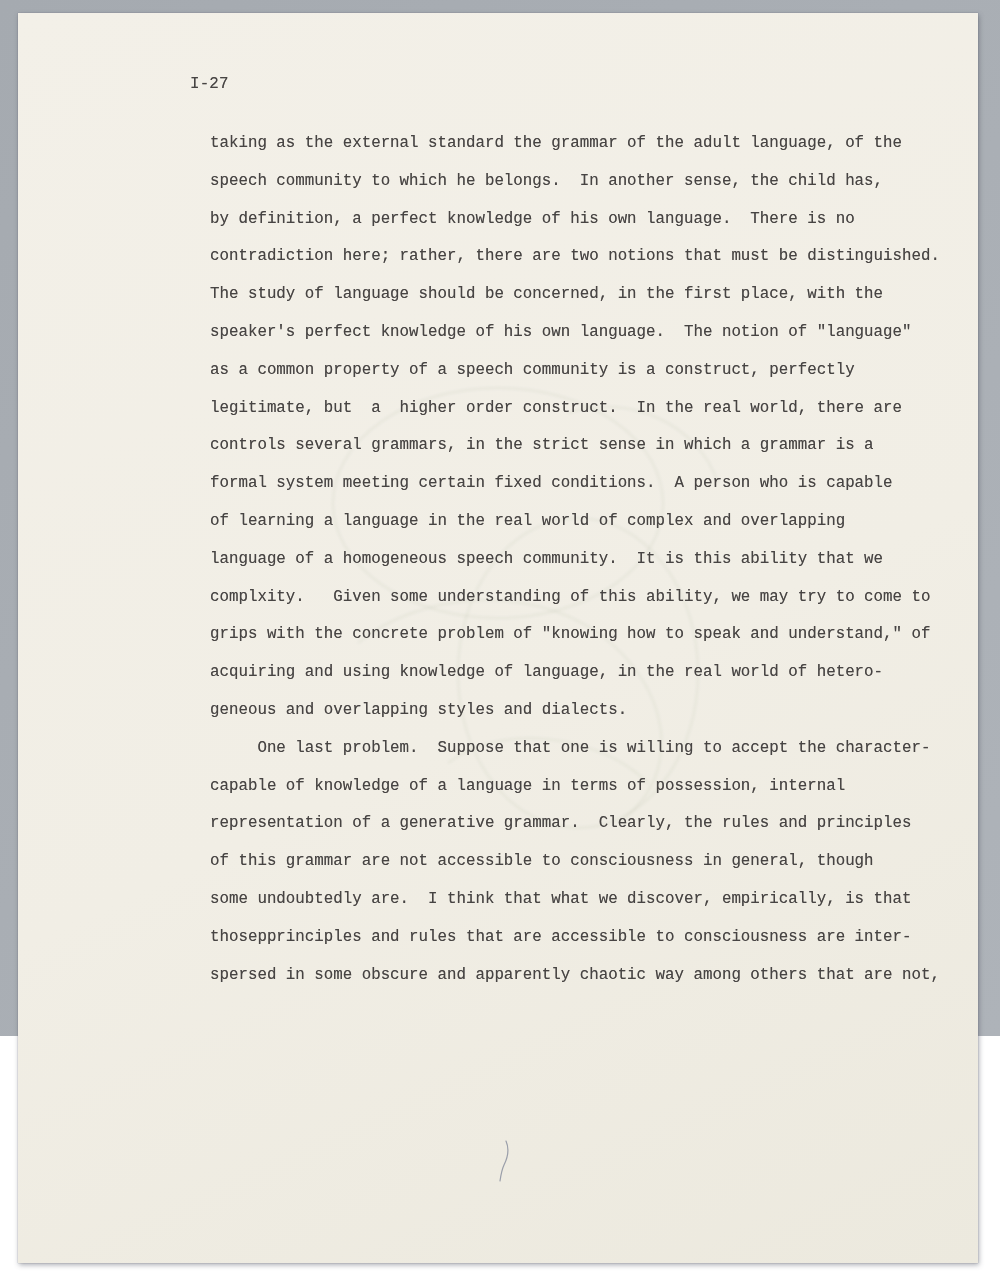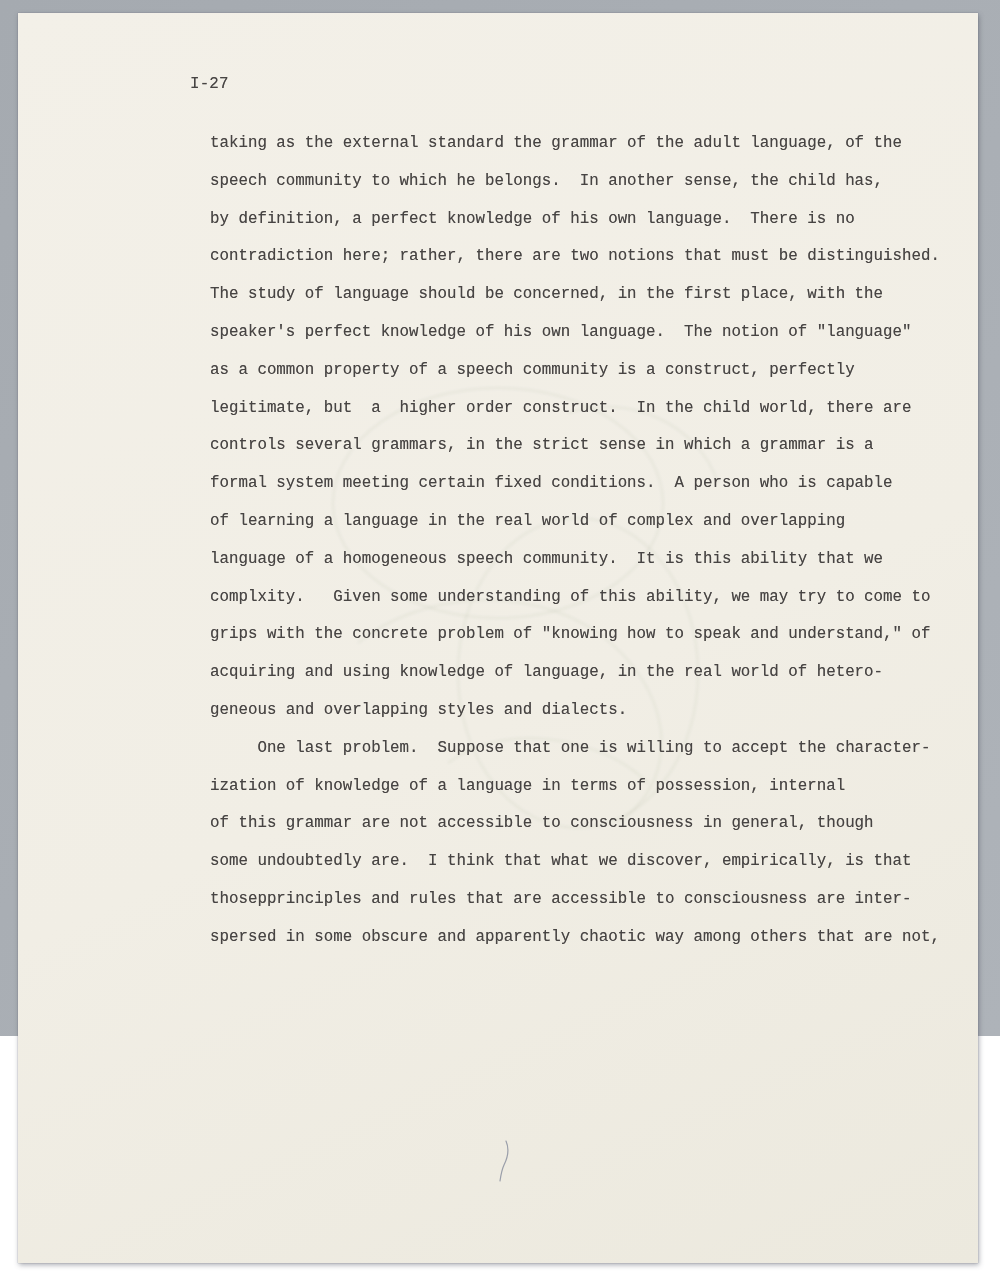--- a/index.html
+++ b/index.html
@@ -82,31 +82,32 @@
     <div class="page-number">I-27</div>
 
     <div class="body-text">
         <div class="typed-line">taking as the external standard the grammar of the adult language, of the</div>
         <div class="typed-line">speech community to which he belongs.  In another sense, the child has,</div>
         <div class="typed-line">by definition, a perfect knowledge of his own language.  There is no</div>
         <div class="typed-line">contradiction here; rather, there are two notions that must be distinguished.</div>
         <div class="typed-line">The study of language should be concerned, in the first place, with the</div>
         <div class="typed-line">speaker's perfect knowledge of his own language.  The notion of "language"</div>
         <div class="typed-line">as a common property of a speech community is a construct, perfectly</div>
-        <div class="typed-line">legitimate, but  a  higher order construct.  In the child world, there are</div>
+        <div class="typed-line">legitimate, but  a  higher order construct.  In the real world, there are</div>
         <div class="typed-line">controls several grammars, in the strict sense in which a grammar is a</div>
         <div class="typed-line">formal system meeting certain fixed conditions.  A person who is capable</div>
         <div class="typed-line">of learning a language in the real world of complex and overlapping</div>
         <div class="typed-line">language of a homogeneous speech community.  It is this ability that we</div>
         <div class="typed-line">complxity.   Given some understanding of this ability, we may try to come to</div>
         <div class="typed-line">grips with the concrete problem of "knowing how to speak and understand," of</div>
         <div class="typed-line">acquiring and using knowledge of language, in the real world of hetero-</div>
         <div class="typed-line">geneous and overlapping styles and dialects.</div>
         <div class="typed-line">     One last problem.  Suppose that one is willing to accept the character-</div>
-        <div class="typed-line">ization of knowledge of a language in terms of possession, internal</div>
+        <div class="typed-line">capable of knowledge of a language in terms of possession, internal</div>
+        <div class="typed-line">representation of a generative grammar.  Clearly, the rules and principles</div>
         <div class="typed-line">of this grammar are not accessible to consciousness in general, though</div>
         <div class="typed-line">some undoubtedly are.  I think that what we discover, empirically, is that</div>
         <div class="typed-line">thosepprinciples and rules that are accessible to consciousness are inter-</div>
         <div class="typed-line">spersed in some obscure and apparently chaotic way among others that are not,</div>
       </div>
 
     <svg class="stray-mark" width="18" height="44" viewBox="0 0 18 44">
       <path d="M10 2 C 13.5 10, 12 18, 8 26 C 6.6 29, 5 35, 4 42" fill="none" stroke="#7e8497" stroke-width="1.2" opacity="0.75" stroke-linecap="round"></path>
     </svg>
 

